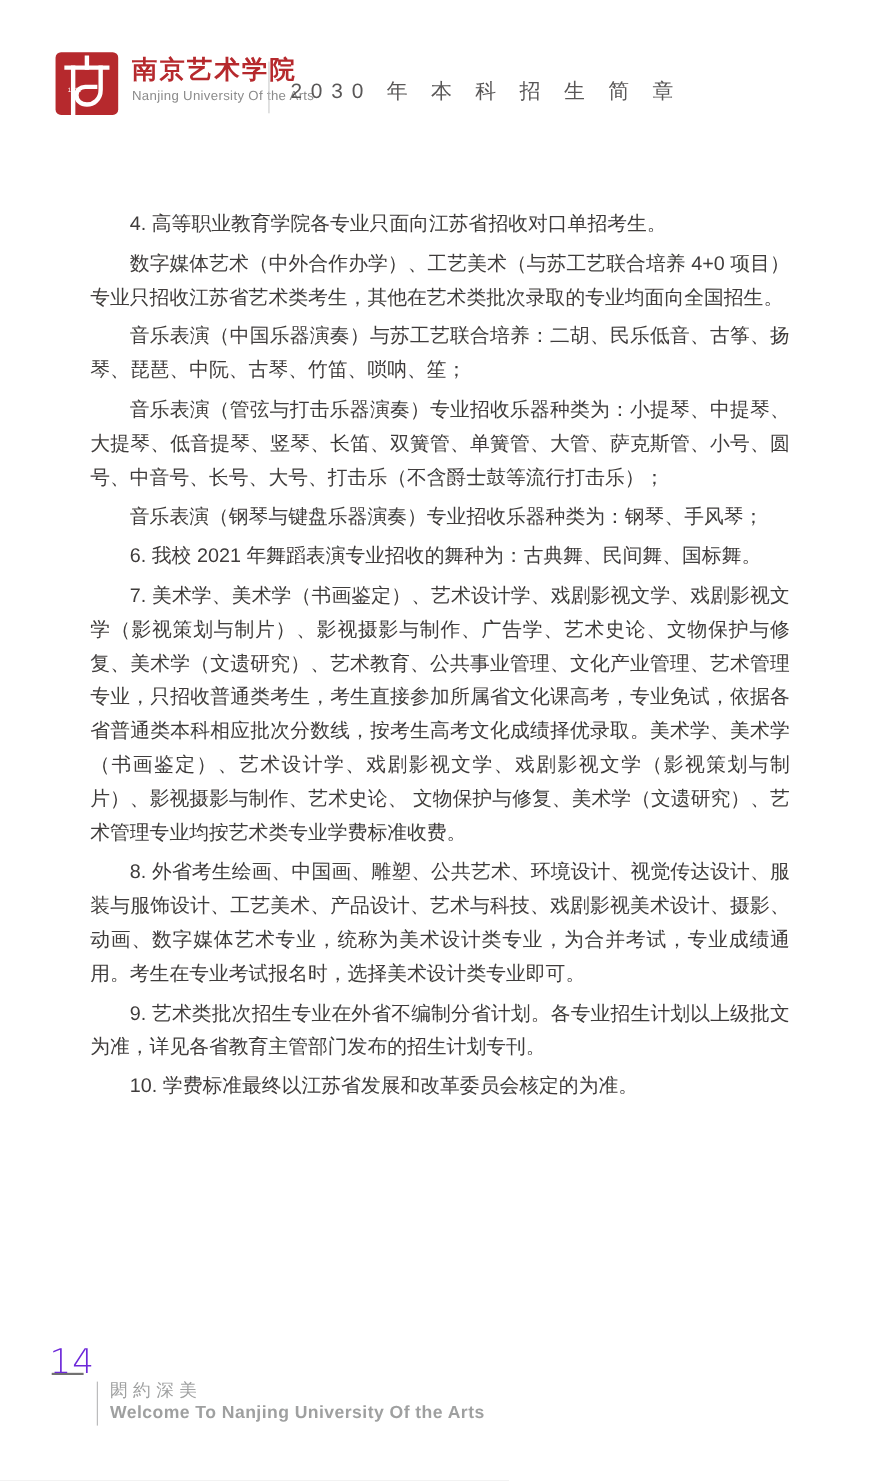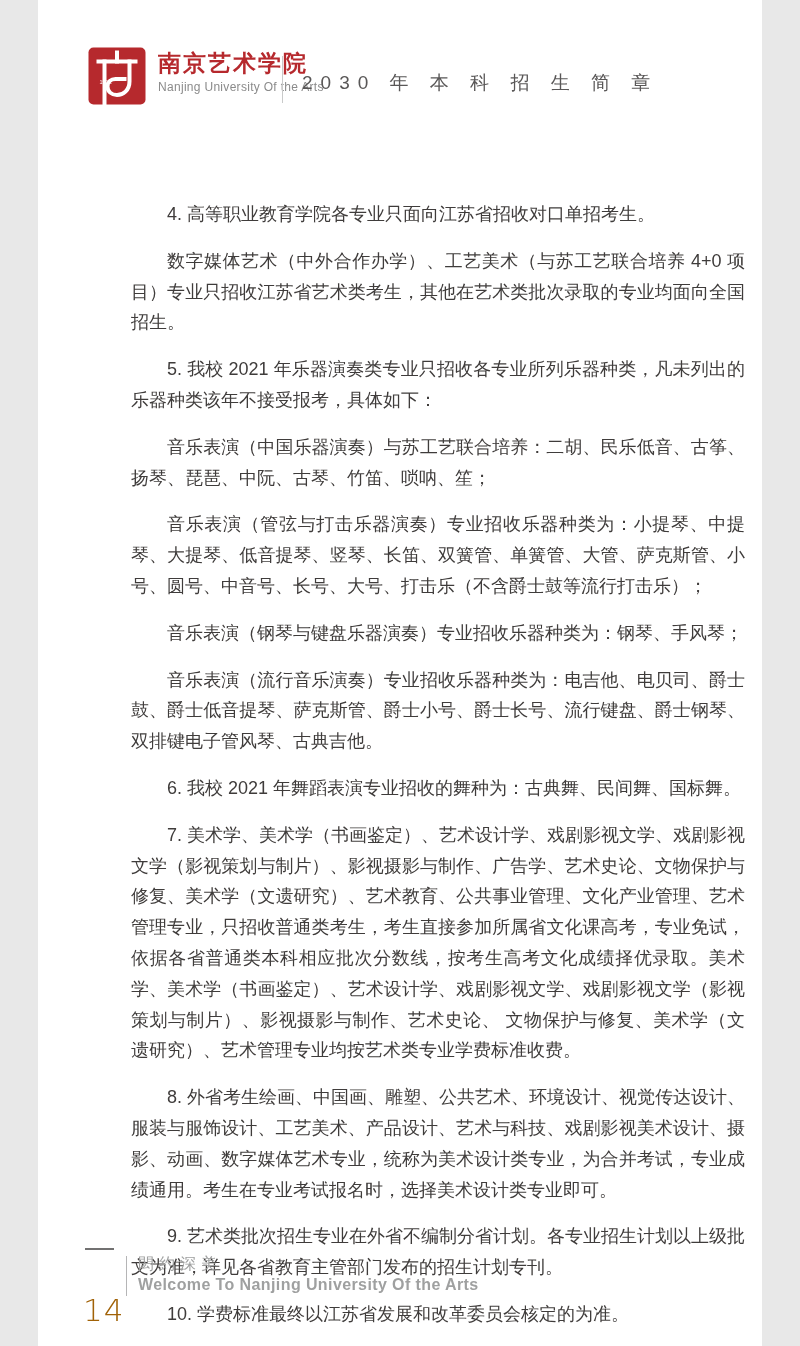--- a/index.html
+++ b/index.html
@@ -1,17 +1,17 @@
 <!DOCTYPE html>
 <html><head>
 <meta charset="utf-8">
 <style>
   html,body { margin:0; padding:0; background:#e8e8e8; }
   .page {
-    position:relative; width:724px; height:1346px; margin:0 auto;
+    position:relative; width:800px; height:1346px; margin:0 auto;
     background:#ffffff; overflow:hidden;
     font-family:"Liberation Sans", sans-serif;
   }
   
   .logo { position:absolute; left:50px; top:47px; width:58px; height:58px; }
   .brand-cn {
     position:absolute; left:120px; top:48px;
     font-size:23px; font-weight:bold; color:#b6292d;
     font-family:"DejaVu Serif", serif; letter-spacing:2px;
   }
@@ -27,31 +27,31 @@
     position:absolute; left:264px; top:70px;
     font-size:19px; color:#595757; letter-spacing:8px; font-weight:500;
     white-space:nowrap;
   }
   
   .doc-body {
     position:absolute; left:77px; top:183px; width:646px;
     color:#3f3c3b;
   }
   .doc-body p {
-    margin:16px; font-size:18px; line-height:30.8px;
+    margin:5px; font-size:18px; line-height:30.8px;
     text-align:justify; text-indent:2em;
   }
   
   .pagenum-rule {
     position:absolute; left:47px; top:1248px; width:29px; height:2px;
     background:#727171;
   }
   .pagenum {
-    position:absolute; left:45px; top:1292px;
-    font-size:31px; color:#a16207; letter-spacing:1px;
+    position:absolute; left:45px; top:1220px;
+    font-size:31px; color:#6d28d9; letter-spacing:1px;
     font-family:"DejaVu Sans", sans-serif; font-weight:300;
   }
   .footer-divider {
     position:absolute; left:88px; top:1256px; width:1px; height:40px;
     background:#b5b5b6;
   }
   .motto-cn {
     position:absolute; left:100px; top:1254px;
     font-size:16px; color:#9fa0a0; letter-spacing:5px; font-weight:normal;
     font-family:"DejaVu Serif", serif;
@@ -79,25 +79,23 @@
     </svg>
     <div class="brand-cn">南京艺术学院</div>
     <div class="brand-en">Nanjing University Of the Arts</div>
     <div class="header-divider"></div>
     <div class="doc-title">2030 年 本 科 招 生 简 章</div>
   </div>
 
   <div class="doc-body">
     <p>4. 高等职业教育学院各专业只面向江苏省招收对口单招考生。</p>
     <p>数字媒体艺术（中外合作办学）、工艺美术（与苏工艺联合培养 4+0 项目）专业只招收江苏省艺术类考生，其他在艺术类批次录取的专业均面向全国招生。</p>
-    <p>5. 我校 2021 年乐器演奏类专业只招收各专业所列乐器种类，凡未列出的乐器种类该年不接受报考，具体如下：</p>
     <p>音乐表演（中国乐器演奏）与苏工艺联合培养：二胡、民乐低音、古筝、扬琴、琵琶、中阮、古琴、竹笛、唢呐、笙；</p>
     <p>音乐表演（管弦与打击乐器演奏）专业招收乐器种类为：小提琴、中提琴、大提琴、低音提琴、竖琴、长笛、双簧管、单簧管、大管、萨克斯管、小号、圆号、中音号、长号、大号、打击乐（不含爵士鼓等流行打击乐）；</p>
     <p>音乐表演（钢琴与键盘乐器演奏）专业招收乐器种类为：钢琴、手风琴；</p>
-    <p>音乐表演（流行音乐演奏）专业招收乐器种类为：电吉他、电贝司、爵士鼓、爵士低音提琴、萨克斯管、爵士小号、爵士长号、流行键盘、爵士钢琴、双排键电子管风琴、古典吉他。</p>
     <p>6. 我校 2021 年舞蹈表演专业招收的舞种为：古典舞、民间舞、国标舞。</p>
     <p>7. 美术学、美术学（书画鉴定）、艺术设计学、戏剧影视文学、戏剧影视文学（影视策划与制片）、影视摄影与制作、广告学、艺术史论、文物保护与修复、美术学（文遗研究）、艺术教育、公共事业管理、文化产业管理、艺术管理专业，只招收普通类考生，考生直接参加所属省文化课高考，专业免试，依据各省普通类本科相应批次分数线，按考生高考文化成绩择优录取。美术学、美术学（书画鉴定）、艺术设计学、戏剧影视文学、戏剧影视文学（影视策划与制片）、影视摄影与制作、艺术史论、 文物保护与修复、美术学（文遗研究）、艺术管理专业均按艺术类专业学费标准收费。</p>
     <p>8. 外省考生绘画、中国画、雕塑、公共艺术、环境设计、视觉传达设计、服装与服饰设计、工艺美术、产品设计、艺术与科技、戏剧影视美术设计、摄影、动画、数字媒体艺术专业，统称为美术设计类专业，为合并考试，专业成绩通用。考生在专业考试报名时，选择美术设计类专业即可。</p>
     <p>9. 艺术类批次招生专业在外省不编制分省计划。各专业招生计划以上级批文为准，详见各省教育主管部门发布的招生计划专刊。</p>
     <p>10. 学费标准最终以江苏省发展和改革委员会核定的为准。</p>
   </div>
 
   <div>
     <div class="pagenum-rule"></div>
     <div class="pagenum">14</div>

